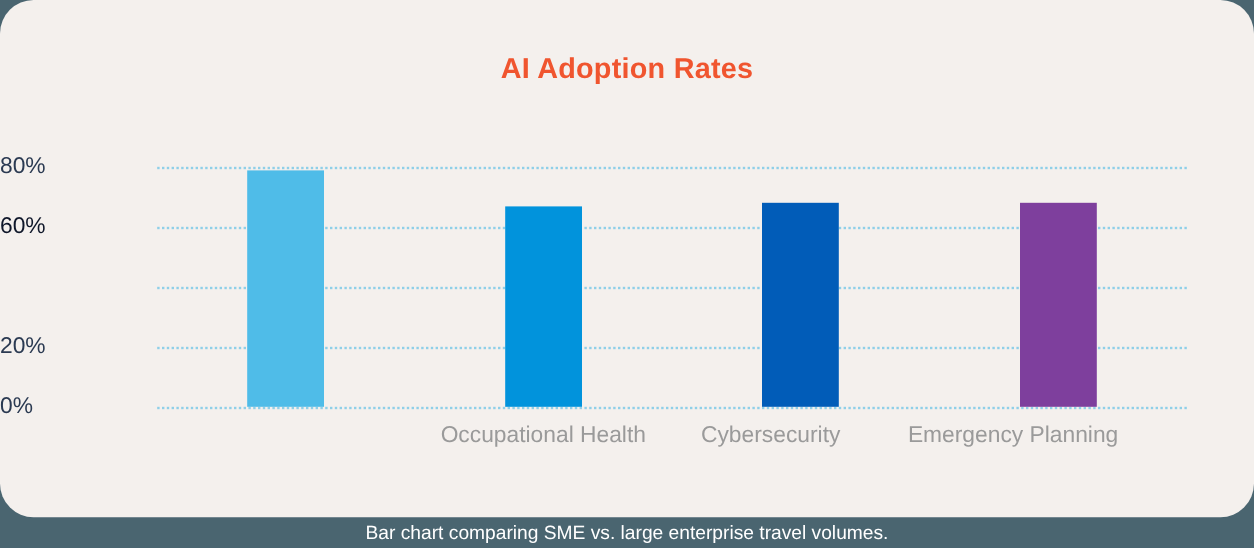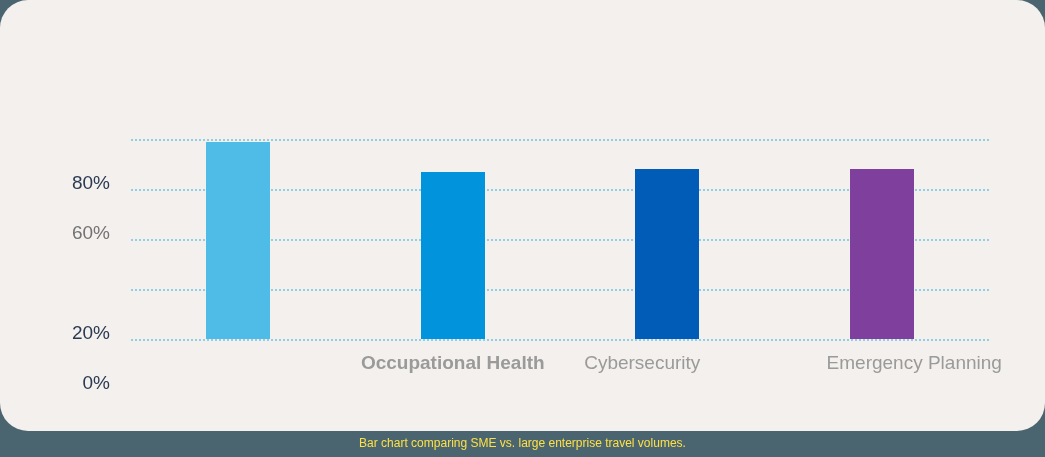--- a/index.html
+++ b/index.html
@@ -57,26 +57,25 @@
     position: absolute;
     left: 0;
     top: 119px;
     width: 1045px;
     height: 220px;
   }
   .ylabel {
     position: absolute;
     left: 0;
     width: 110px;
-    text-align: right;
+    text-align: left;
     color: #2b3a52;
     font-size: 19px;
     transform: translateY(-50%);
     white-space: nowrap;
-    margin-top: 44px;
   }
   .bars {
     position: absolute;
     left: 131px;
     top: 119px;
     width: 858px;
     height: 220px;
   }
   .bar-slot {
     position: absolute;
@@ -104,63 +103,64 @@
     font-size: 19px;
     text-align: center;
     white-space: nowrap;
   }
   .caption {
     position: absolute;
     left: 0;
     top: 436px;
     width: 1045px;
     text-align: center;
-    color: #fde047;
-    font-size: 12px;
+    color: #ffffff;
+    font-size: 16px;
   }
 </style>
 </head>
 <body>
 
 <div class="page">
   <div class="card">
 
+    <div class="chart-title">AI Adoption Rates</div>
 
     <div class="plot" id="gridlayer">
         <div class="gridline" style="top: 220px; border-top-color: rgb(143, 207, 232);"></div>
         <div class="gridline" style="top: 170px; border-top-color: rgb(143, 207, 232);"></div>
         <div class="gridline" style="top: 120px; border-top-color: rgb(143, 207, 232);"></div>
         <div class="gridline" style="top: 70px; border-top-color: rgb(143, 207, 232);"></div>
         <div class="gridline" style="top: 20px; border-top-color: rgb(143, 207, 232);"></div>
       </div>
 
     <div class="ylabels" id="ylayer">
         <div class="ylabel" style="top: 220px; color: rgb(43, 58, 82);">0%</div>
         <div class="ylabel" style="top: 170px; color: rgb(43, 58, 82);">20%</div>
-        <div class="ylabel" style="top: 70px; color: #737373;">60%</div>
+        <div class="ylabel" style="top: 70px; color: #0f172a;">60%</div>
         <div class="ylabel" style="top: 20px; color: rgb(43, 58, 82);">80%</div>
       </div>
 
     <div class="bars" id="barlayer">
         <div class="bar-slot" style="left: 0px; width: 214.5px;">
           <div class="bar" title="Compliance: 79%" style="height: 197.5px; background: rgb(79, 188, 232);"></div>
         </div>
         <div class="bar-slot" style="left: 214.5px; width: 214.5px;">
           <div class="bar" title="Occupational Health: 67%" style="height: 167.5px; background: rgb(1, 147, 220);"></div>
         </div>
         <div class="bar-slot" style="left: 429px; width: 214.5px;">
           <div class="bar" title="Cybersecurity: 68%" style="height: 170px; background: rgb(1, 92, 184);"></div>
         </div>
         <div class="bar-slot" style="left: 643.5px; width: 214.5px;">
           <div class="bar" title="Emergency Planning: 68%" style="height: 170px; background: rgb(126, 63, 157);"></div>
         </div>
       </div>
 
     <div class="xlabels" id="xlayer">
-        <div class="xlabel" style="left: 214.5px; width: 214.5px; color: rgb(154, 154, 154); font-weight: bold;">Occupational Health</div>
+        <div class="xlabel" style="left: 214.5px; width: 214.5px; color: rgb(154, 154, 154);">Occupational Health</div>
         <div class="xlabel" style="left: 404px; width: 214.5px; color: rgb(154, 154, 154);">Cybersecurity</div>
-        <div class="xlabel" style="left: 676px; width: 214.5px; color: rgb(154, 154, 154);">Emergency Planning</div>
+        <div class="xlabel" style="left: 606px; width: 214.5px; color: rgb(154, 154, 154);">Emergency Planning</div>
       </div>
 
   </div>
 
   <div class="caption">Bar chart comparing SME vs. large enterprise travel volumes.</div>
 </div>
 
 </body></html>

